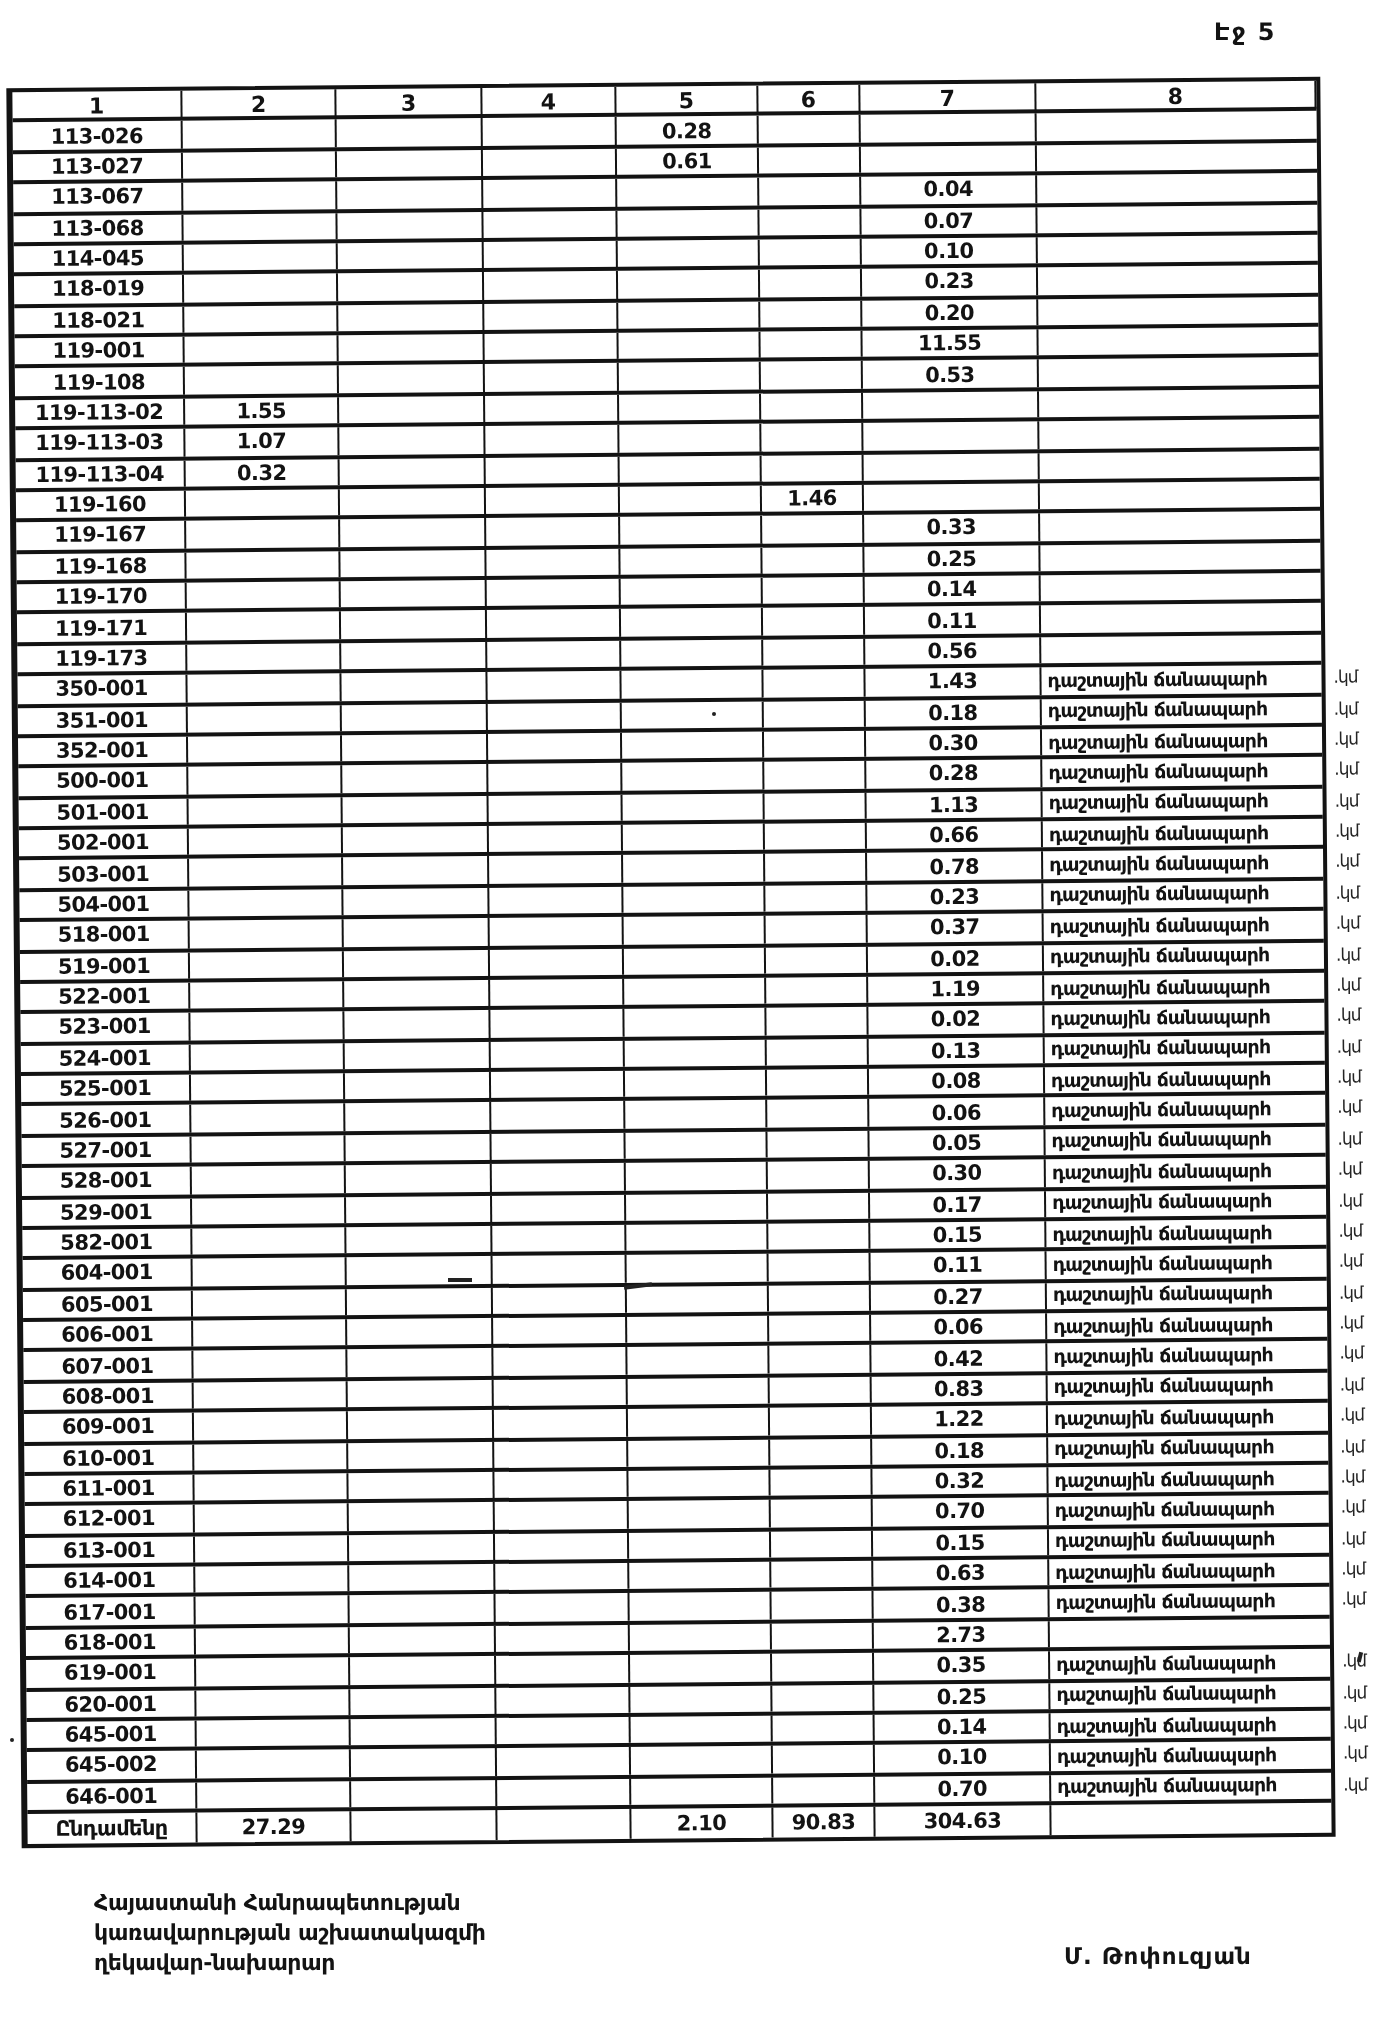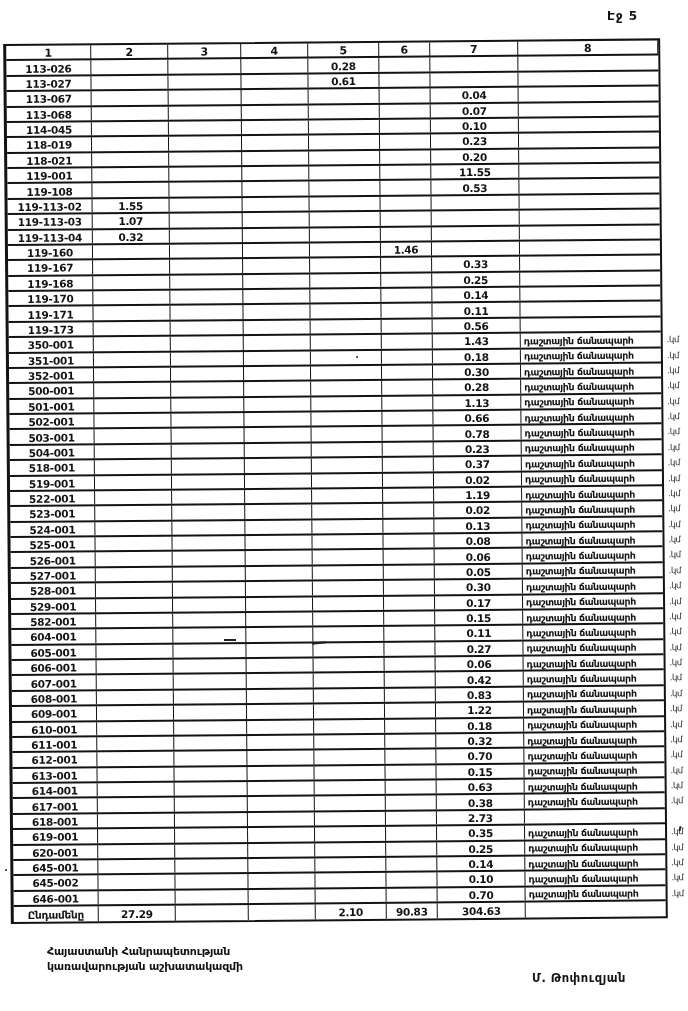--- a/index.html
+++ b/index.html
@@ -673,20 +673,21 @@
       <div class="cell c5">2.10</div>
       <div class="cell c6">90.83</div>
       <div class="cell c7">304.63</div>
       <div class="cell c8"></div>
     </div>
   </div>
 
 <div class="footer-org">
   <div>Հայաստանի Հանրապետության</div>
   <div>կառավարության աշխատակազմի</div>
+  <div>ղեկավար-նախարար</div>
 </div>
 
 <div class="signature">Մ. Թոփուզյան</div>
 
 <div class="artifact a-dot1"></div>
 <div class="artifact a-dash1"></div>
 <div class="artifact a-dash2"></div>
 <div class="artifact a-dot2"></div>
 <div class="artifact a-tick"></div>
 

